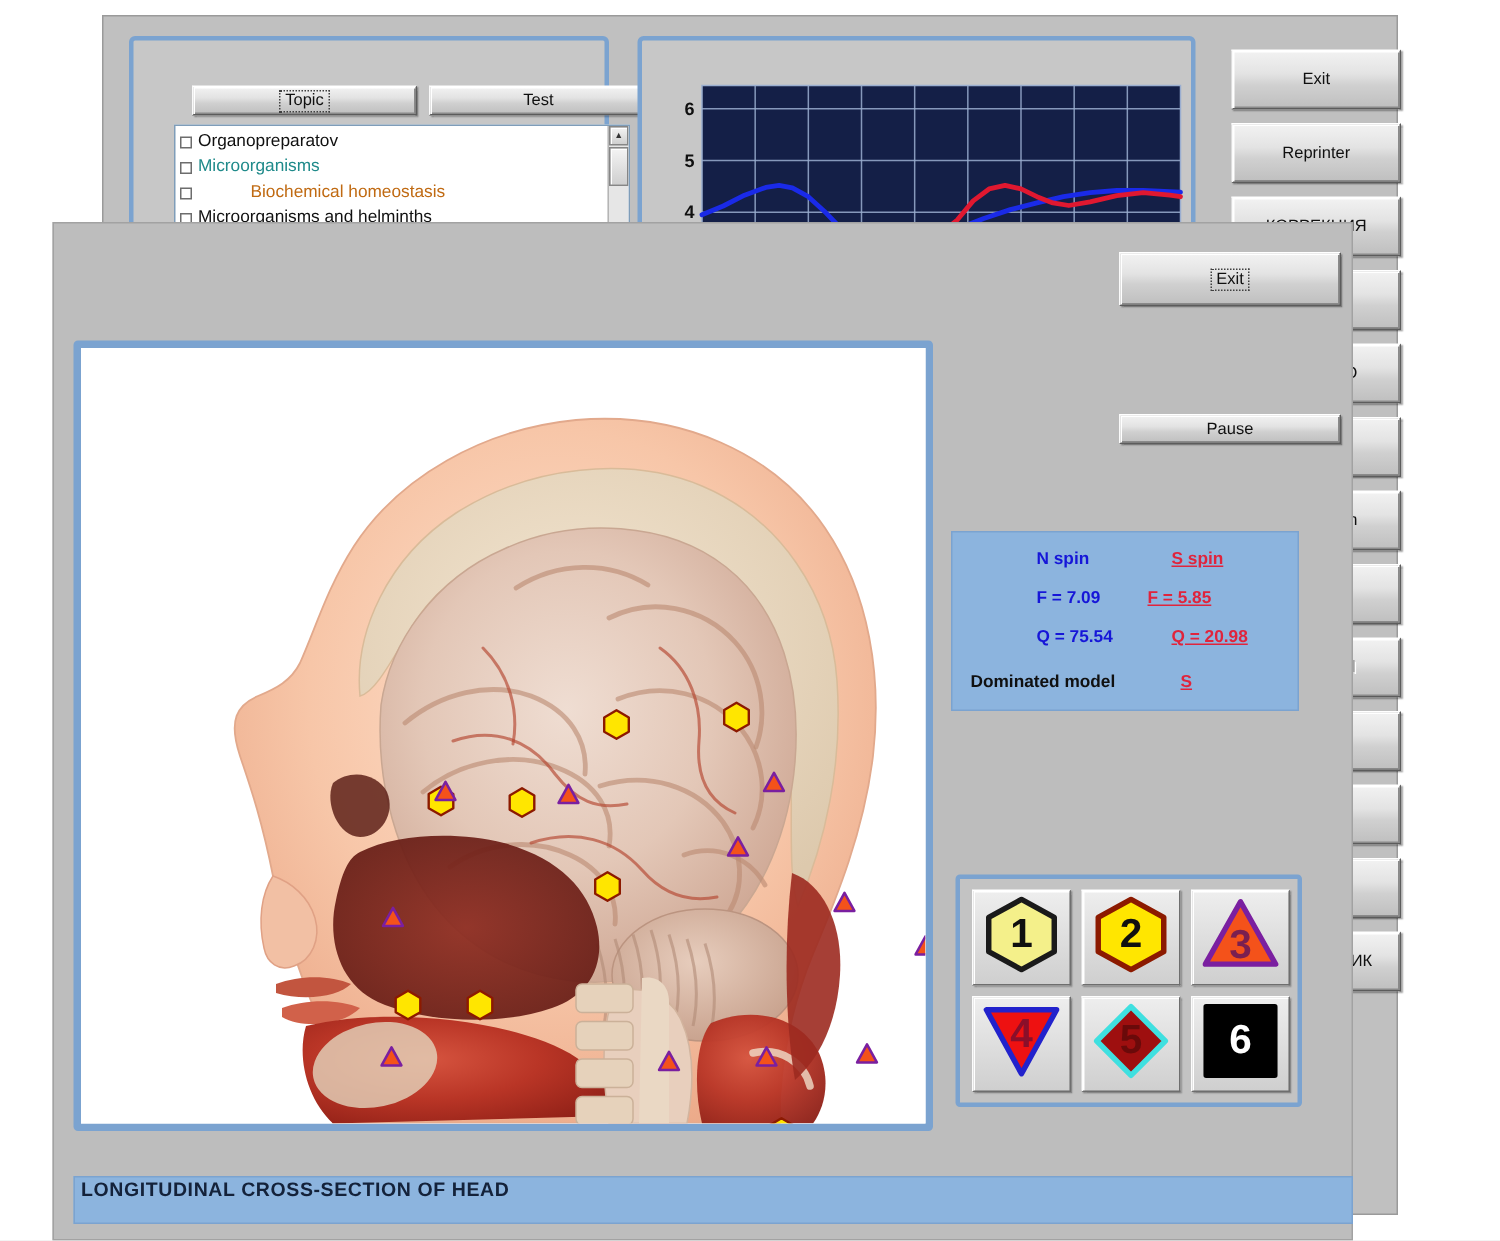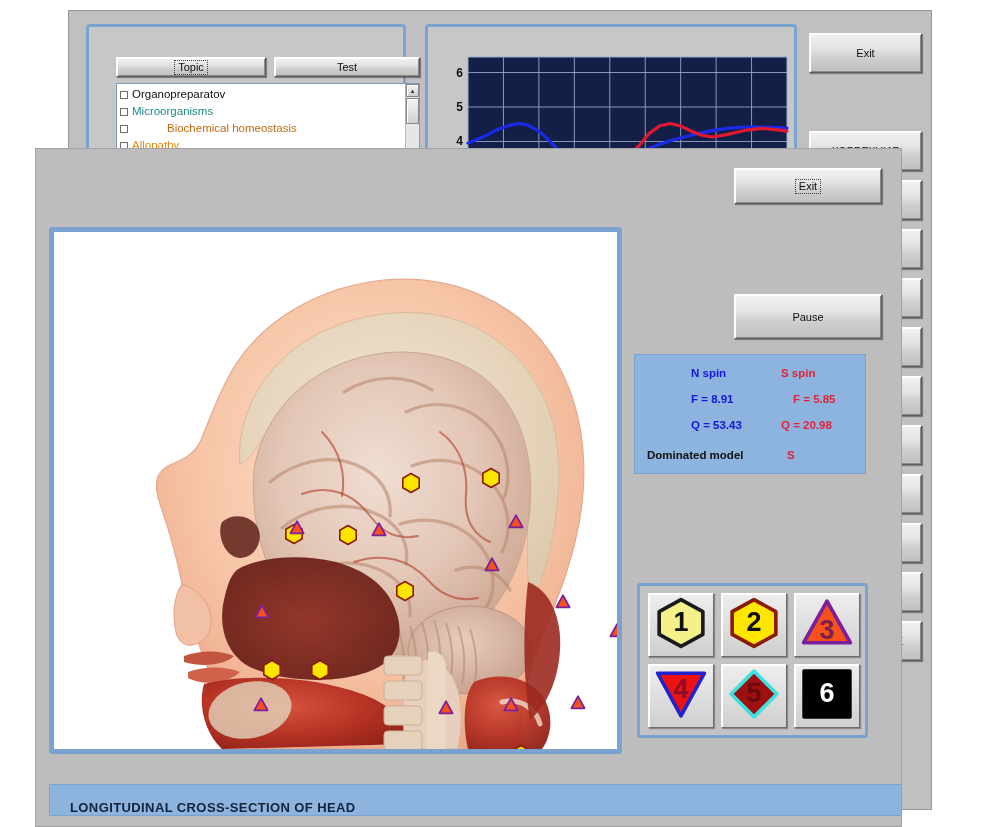--- a/index.html
+++ b/index.html
@@ -16,21 +16,21 @@
   
   .btn {
     position: absolute;
     background: linear-gradient(to bottom, #f2f2f2 0%, #e3e3e3 40%, #d0d0d0 60%, #bfbfbf 100%);
     border: 1px solid #707070;
     border-top-color:#ffffff; border-left-color:#fafafa;
     border-right-color:#5c5c5c; border-bottom-color:#5c5c5c;
     box-shadow: inset 1px 1px 0 #ffffff, inset -1px -1px 0 #8a8a8a, 1px 1px 1px rgba(0,0,0,.35);
     color:#101010; font-size:11px;
     display:flex; align-items:center; justify-content:center;
-    white-space:nowrap; overflow:hidden; cursor:default;
+    white-space:nowrap; overflow:hidden; cursor:default;margin-left:12px;
   }
   .btn.disabled { color:#9d9d9d; text-shadow: 1px 1px 0 #ffffff; }
   .btn .focusring {
     border:1px dotted #404040; padding:1px 3px; line-height:1;
   }
 
   
   #bgwin {
     position:absolute; left:68px; top:10px; width:864px; height:800px;
     background:#c0c0c0; border:1px solid #9a9a9a;
@@ -101,29 +101,29 @@
   
   #imgframe {
     position:absolute; left:13px; top:78px; width:573px; height:527px;
     background:#ffffff; border:5px solid #7ba3d0; border-radius:3px;
   }
   #imgcanvas { position:absolute; inset:0; overflow:hidden; background:#fff; }
   #headsvg { position:absolute; left:0; top:0; width:100%; height:100%; }
 
   
   #fgExit  { left:698px; top:19px;  width:148px; height:36px; }
-  #fgPause { left:698px; top:145px; width:148px; height:45px; }
+  #fgPause { left:698px; top:127px; width:148px; height:20px; }
 
   
   #spinbox {
     position:absolute; left:598px; top:205px; width:232px; height:120px;
     background:#8cb4de; border:1px solid #7ba3d0;
   }
   .sp-n { color:#1616d8; }
-  .sp-s { color:#e0243c; }
+  .sp-s { color:#e0243c;text-decoration:underline; }
   .sp-hdr { position:absolute; font-size:11.5px; font-weight:bold; }
   .sp-val { position:absolute; font-size:11.5px; font-weight:bold; }
   #domlabel { position:absolute; left:12px; top:94px; font-size:11.5px; font-weight:bold; color:#101010; }
   #domval   { position:absolute; left:152px; top:94px; font-size:11.5px; font-weight:bold; }
 
   
   #legendbox {
     position:absolute; left:601px; top:434px; width:231px; height:155px;
     background:#c3c3c3; border:3px solid #7ba3d0; border-radius:3px;
   }
@@ -132,21 +132,21 @@
     background:linear-gradient(to bottom,#eeeeee,#cfcfcf);
     border:1px solid #6e6e6e; border-top-color:#fff; border-left-color:#fcfcfc;
     box-shadow: inset 1px 1px 0 #ffffff, 1px 1px 1px rgba(0,0,0,.3);
     display:flex; align-items:center; justify-content:center;
   }
 
   
   #caption {
     position:absolute; left:13px; top:635px; width:853px; height:32px;
     background:#8cb4de; border:1px solid #7ba3d0;
-    display:flex; align-items:flex-end; padding-left:20px;
+    display:flex; align-items:flex-start; padding-left:4px;
     font-size:13px; font-weight:bold; color:#14223a; letter-spacing:.4px;
   }
 </style>
 </head>
 <body>
 
 <div id="root">
 
   <div id="bgwin">
 
@@ -164,20 +164,24 @@
               <span class="cbx"></span>
               <span style="color: rgb(16, 16, 16); text-align: right;">Organopreparatov</span>
             </div>
             <div class="litem">
               <span class="cbx"></span>
               <span style="color: rgb(31, 138, 138);">Microorganisms</span>
             </div>
             <div class="litem">
               <span class="cbx"></span>
               <span style="color: rgb(192, 106, 18); padding-left: 35px;">Biochemical homeostasis</span>
+            </div>
+            <div class="litem">
+              <span class="cbx"></span>
+              <span style="color: rgb(16, 16, 16);">Microorganisms and helminths</span>
             </div>
             <div class="litem">
               <span class="cbx"></span>
               <span style="color: rgb(224, 138, 22);">Allopathy</span>
             </div>
           </div>
         <div id="lscroll">
           <div class="sbtn" id="sbup">▲</div>
           <div id="sbthumb"></div>
           <div class="sbtn" id="sbdown">▼</div>
@@ -204,20 +208,23 @@
           <text x="15" y="22.51724137931035" text-anchor="end" class="ylab">6</text>
           <rect x="20" y="3" width="319" height="100" fill="none" stroke="#9aaed0" stroke-width="1"></rect>
           <path d="M20.00 89.21 L34.18 83.34 L48.36 76.10 L62.53 70.93 L71.39 69.55 L80.26 71.28 L90.89 77.14 L101.52 86.79 L112.16 97.83 L181.27 100.59 L193.68 97.14 L207.86 91.62 L225.58 85.76 L243.30 81.28 L261.02 77.14 L278.74 74.38 L296.47 73.00 L314.19 73.00 L331.91 73.69 L339.00 74.03" fill="none" stroke="#1a2ae8" stroke-width="3.2" stroke-linejoin="round" stroke-linecap="round"></path>
           <path d="M179.50 101.28 L190.13 92.66 L200.77 79.90 L211.40 71.97 L222.03 69.55 L232.67 71.97 L243.30 77.14 L253.93 81.28 L264.57 83.00 L278.74 80.59 L296.47 76.45 L314.19 74.38 L331.91 76.10 L339.00 77.14" fill="none" stroke="#e01830" stroke-width="3.2" stroke-linejoin="round" stroke-linecap="round"></path>
         </svg>
     </div>
 
     <div id="rightcol">
         <div class="btn rbtn" style="top: 14px;">
           <span>Exit</span>
+        </div>
+        <div class="btn rbtn" style="top: 63px;">
+          <span>Reprinter</span>
         </div>
         <div class="btn rbtn" style="top: 112px;">
           <span>КОРРЕКЦИЯ</span>
         </div>
         <div class="btn rbtn" style="top: 161px;">
           <span>Test</span>
         </div>
         <div class="btn rbtn" style="top: 210px;">
           <span>OBJECT  O</span>
         </div>
@@ -391,23 +398,23 @@
               <polygon points="340,719.18 346.6,731.28 333.4,731.28" fill="#f4521a" stroke="#7a1fa0" stroke-width="1.7" stroke-linejoin="round"></polygon>
               <polygon points="420,715.18 426.6,727.28 413.4,727.28" fill="#f4521a" stroke="#7a1fa0" stroke-width="1.7" stroke-linejoin="round"></polygon>
             </g>
           </svg>
       </div>
     </div>
 
     <div id="spinbox">
       <span class="sp-hdr sp-n" style="left:56px;  top:12px;">N spin</span>
       <span class="sp-hdr sp-s" style="left:146px; top:12px;">S spin</span>
-      <span class="sp-val sp-n" style="left:56px;  top:38px;">F =  8.91</span>
-      <span class="sp-val sp-s" style="left:158px; top:38px;text-align:center;">F =  5.85</span>
-      <span class="sp-val sp-n" style="left:56px;  top:64px;">Q = 53.43</span>
+      <span class="sp-val sp-n" style="left:56px;  top:38px;">F =  7.09</span>
+      <span class="sp-val sp-s" style="left:130px; top:38px;text-align:center;">F =  5.85</span>
+      <span class="sp-val sp-n" style="left:56px;  top:64px;">Q = 75.54</span>
       <span class="sp-val sp-s" style="left:146px; top:64px;">Q = 20.98</span>
       <span id="domlabel">Dominated model</span>
       <span id="domval" class="sp-s">S</span>
     </div>
 
     <div id="legendbox">
         <div class="lgcell" style="left: 8px; top: 7px;">
           <span><svg width="52" height="52" viewBox="0 0 100 100">
               <polygon points="50,5 92,28 92,72 50,95 8,72 8,28" fill="#f4f08a" stroke="#1a1a1a" stroke-width="7" stroke-linejoin="round"></polygon>
               <text x="50" y="66" text-anchor="middle" font-size="52" font-weight="bold" font-family="&quot;Liberation Sans&quot;, sans-serif" fill="#101010">1</text>

